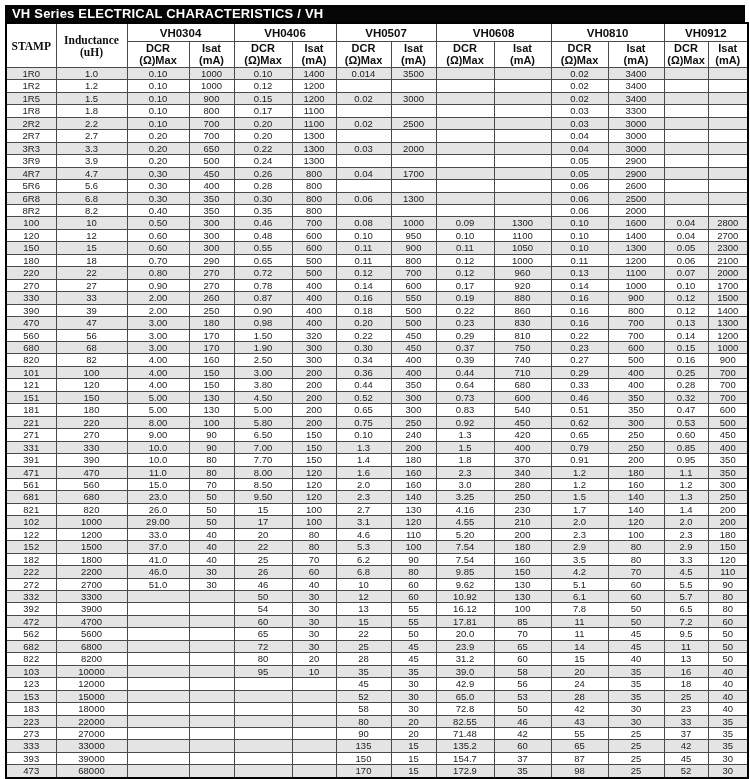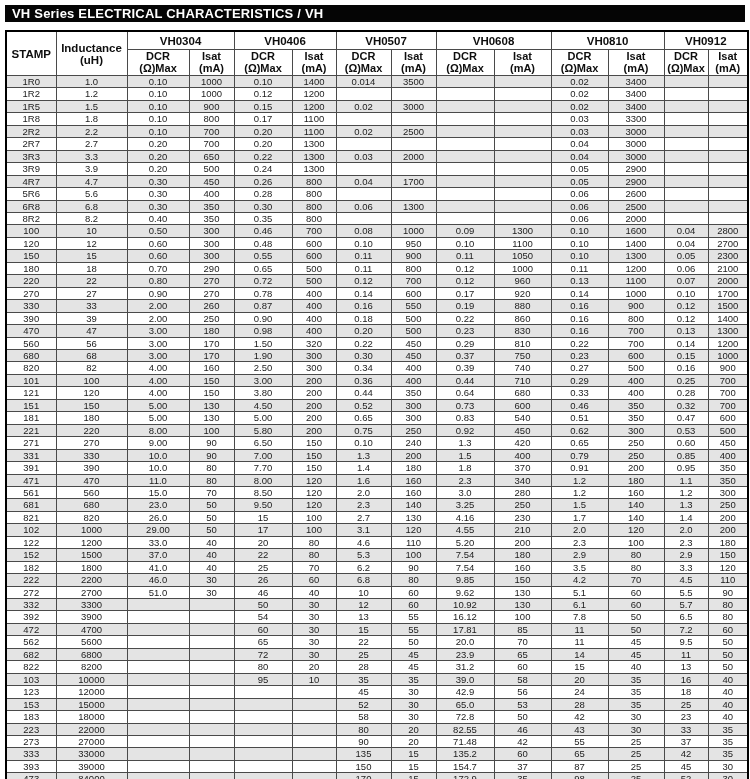--- a/index.html
+++ b/index.html
@@ -17,21 +17,21 @@
     background: #050505;
     color: #ffffff;
     font-weight: bold;
     font-size: 13px;
     height: 17px;
     line-height: 17px;
     padding-left: 7px;
     letter-spacing: 0.2px;
     box-sizing: border-box;
     width: 740px;
-    margin-bottom: 8px;
+    margin-bottom: 0;
   }
   table.spec {
     border-collapse: collapse;
     table-layout: fixed;
     width: 740px;
     border: 2px solid #000000;
   }
   table.spec th, table.spec td {
     border: 1px solid #4a4a4a;
     text-align: center;
@@ -45,20 +45,21 @@
     color: #0e0e0e;
     font-weight: bold;
   }
   tr.group-row th {
     font-size: 11.5px;
     height: 17px;
   }
   th.span-head {
     font-size: 11px;
     line-height: 12px;
+    font-family: Liberation Serif, serif;
   }
   tr.sub-row th {
     font-size: 11px;
     line-height: 11.5px;
     height: 25px;
   }
   tbody td {
     font-size: 9.5px;
     height: 11.45px;
     line-height: 11.45px;
@@ -1014,21 +1015,21 @@
           <td>15</td>
           <td>154.7</td>
           <td>37</td>
           <td>87</td>
           <td>25</td>
           <td>45</td>
           <td>30</td>
         </tr>
         <tr>
           <td>473</td>
-          <td>84000</td>
+          <td>68000</td>
           <td></td>
           <td></td>
           <td></td>
           <td></td>
           <td>170</td>
           <td>15</td>
           <td>172.9</td>
           <td>35</td>
           <td>98</td>
           <td>25</td>

